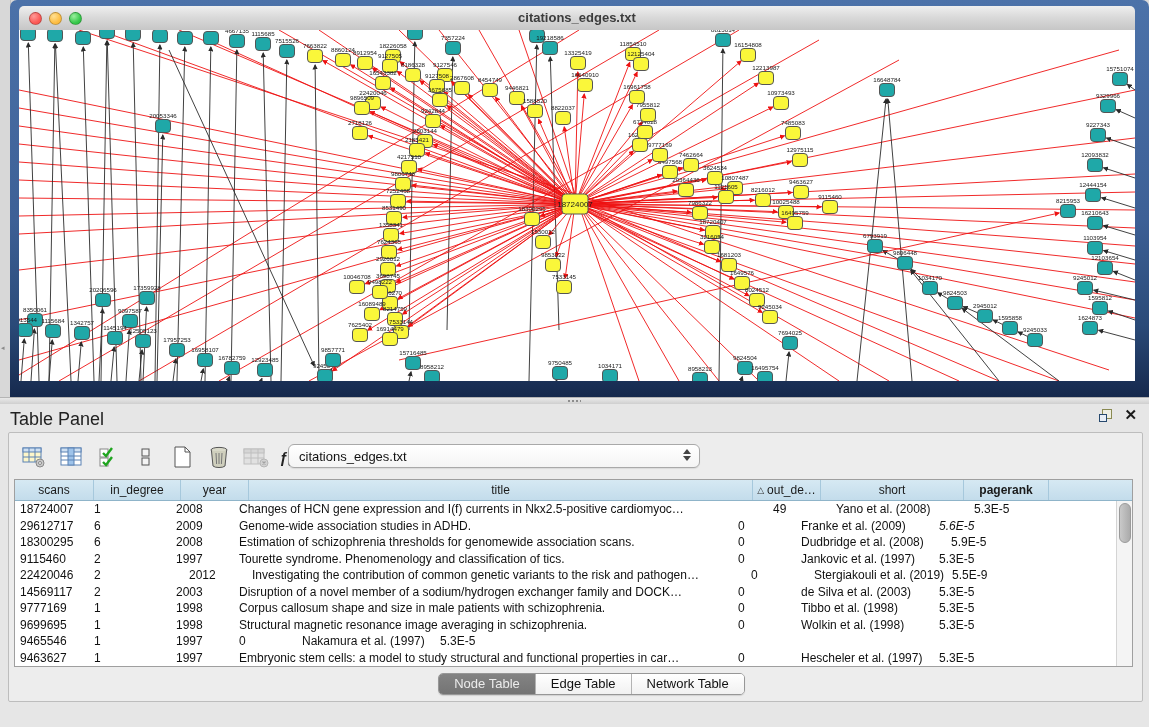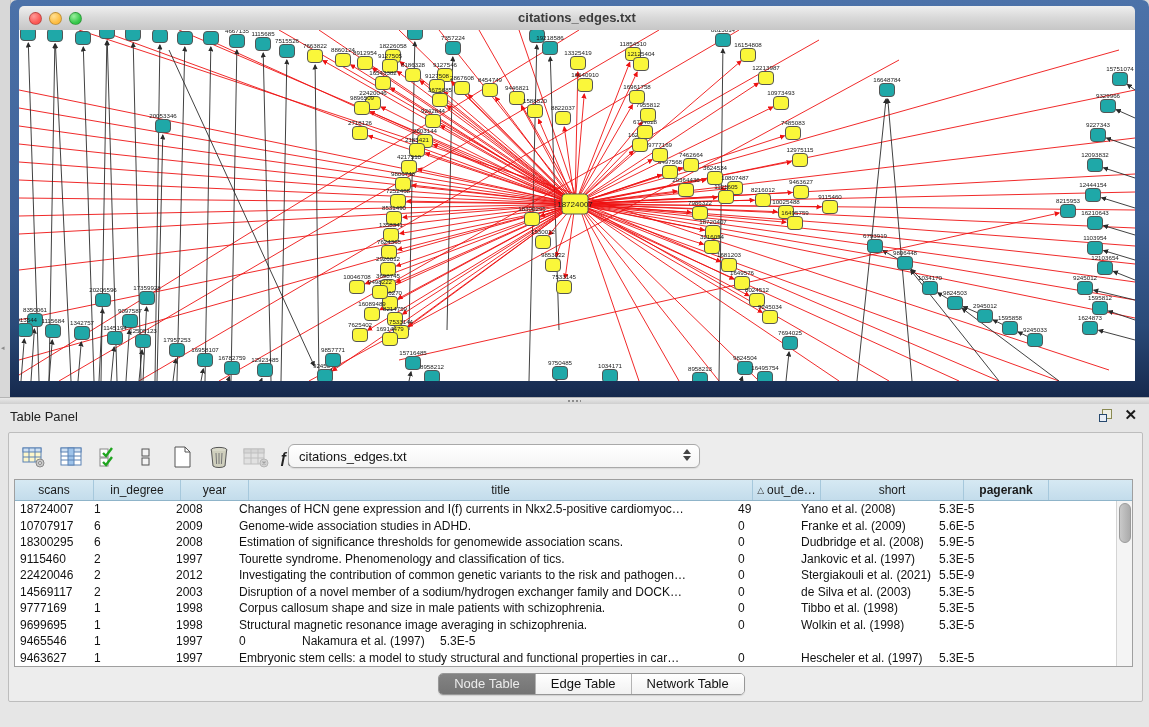--- a/index.html
+++ b/index.html
@@ -36,21 +36,21 @@
   
   .divider{
     position:absolute;left:0;top:397px;width:1149px;height:7px;
     background:linear-gradient(180deg,#e9e9e9,#cfcfcf);border-top:1px solid #b5b5b5;box-sizing:border-box;
   }
   .grip{position:absolute;left:567px;top:1px;width:14px;height:4px;
     background:radial-gradient(circle,#8d8d8d 1px,transparent 1.2px);background-size:4px 4px;}
   
   .table-panel{position:absolute;left:0;top:404px;width:1149px;height:323px;background:#e6e6e6;}
   .panel-titlebar{position:absolute;left:0;top:0;width:100%;height:26px;}
-  .panel-title{position:absolute;left:10px;top:5px;font-size:13px;color:#222;}
+  .panel-title{position:absolute;left:10px;top:5px;font-size:18px;color:#222;}
   .panel-controls{position:absolute;right:12px;top:4px;display:flex;align-items:center;gap:12px;}
   .float-icon{position:relative;width:13px;height:13px;}
   .float-icon .sq1{position:absolute;left:3px;top:0;width:8px;height:8px;border:1px solid #8a8a52;background:#efefe2;}
   .float-icon .sq2{position:absolute;left:0;top:5px;width:6px;height:6px;border:1px solid #27496e;background:#e8eef5;}
   .close-x{font-size:15px;font-weight:700;color:#1a1a1a;line-height:14px;}
   .panel-body{
     position:absolute;left:8px;top:28px;width:1133px;height:268px;
     background:#ededed;border:1px solid #bdbdbd;border-radius:2px;
   }
   
@@ -932,58 +932,58 @@
           <div class="th" style="width: 85px; font-weight: bold;">
             <span>pagerank</span>
           </div>
         </div>
       <div class="tbl-rows" id="tblrows">
           <div class="tr">
             <div class="td" style="width: 74px;">18724007</div>
             <div class="td" style="width: 82px;">1</div>
             <div class="td" style="width: 63px;">2008</div>
             <div class="td" style="width: 499px;">Changes of HCN gene expression and I(f) currents in Nkx2.5-positive cardiomyoc…</div>
-            <div class="td" style="width: 63px;">49</div>
+            <div class="td" style="width: 63px; margin-left: 35px;">49</div>
             <div class="td" style="width: 138px;">Yano et al. (2008)</div>
             <div class="td" style="width: 80px;">5.3E-5</div>
           </div>
           <div class="tr">
-            <div class="td" style="width: 74px;">10707917</div>
+            <div class="td" style="width: 74px;">29612717</div>
             <div class="td" style="width: 82px;">6</div>
             <div class="td" style="width: 63px;">2009</div>
             <div class="td" style="width: 499px;">Genome-wide association studies in ADHD.</div>
             <div class="td" style="width: 63px;">0</div>
             <div class="td" style="width: 138px;">Franke et al. (2009)</div>
-            <div class="td" style="width: 80px;">5.6E-5</div>
+            <div class="td" style="width: 80px; font-style: italic;">5.6E-5</div>
           </div>
           <div class="tr">
             <div class="td" style="width: 74px;">18300295</div>
             <div class="td" style="width: 82px;">6</div>
             <div class="td" style="width: 63px;">2008</div>
-            <div class="td" style="width: 499px;">Estimation of significance thresholds for genomewide association scans.</div>
+            <div class="td" style="width: 499px;">Estimation of schizophrenia thresholds for genomewide association scans.</div>
             <div class="td" style="width: 63px;">0</div>
             <div class="td" style="width: 138px;">Dudbridge et al. (2008)</div>
-            <div class="td" style="width: 80px;">5.9E-5</div>
+            <div class="td" style="width: 80px; margin-left: 12px;">5.9E-5</div>
           </div>
           <div class="tr">
             <div class="td" style="width: 74px;">9115460</div>
             <div class="td" style="width: 82px;">2</div>
             <div class="td" style="width: 63px;">1997</div>
             <div class="td" style="width: 499px;">Tourette syndrome. Phenomenology and classification of tics.</div>
             <div class="td" style="width: 63px;">0</div>
             <div class="td" style="width: 138px;">Jankovic et al. (1997)</div>
             <div class="td" style="width: 80px;">5.3E-5</div>
           </div>
           <div class="tr">
             <div class="td" style="width: 74px;">22420046</div>
             <div class="td" style="width: 82px;">2</div>
-            <div class="td" style="width: 63px;">2012</div>
+            <div class="td" style="width: 63px; margin-left: 13px;">2012</div>
             <div class="td" style="width: 499px;">Investigating the contribution of common genetic variants to the risk and pathogen…</div>
             <div class="td" style="width: 63px;">0</div>
-            <div class="td" style="width: 138px;">Stergiakouli et al. (2021)</div>
+            <div class="td" style="width: 138px;">Stergiakouli et al. (2019)</div>
             <div class="td" style="width: 80px;">5.5E-9</div>
           </div>
           <div class="tr">
             <div class="td" style="width: 74px;">14569117</div>
             <div class="td" style="width: 82px;">2</div>
             <div class="td" style="width: 63px;">2003</div>
             <div class="td" style="width: 499px;">Disruption of a novel member of a sodium/hydrogen exchanger family and DOCK…</div>
             <div class="td" style="width: 63px;">0</div>
             <div class="td" style="width: 138px;">de Silva et al. (2003)</div>
             <div class="td" style="width: 80px;">5.3E-5</div>

